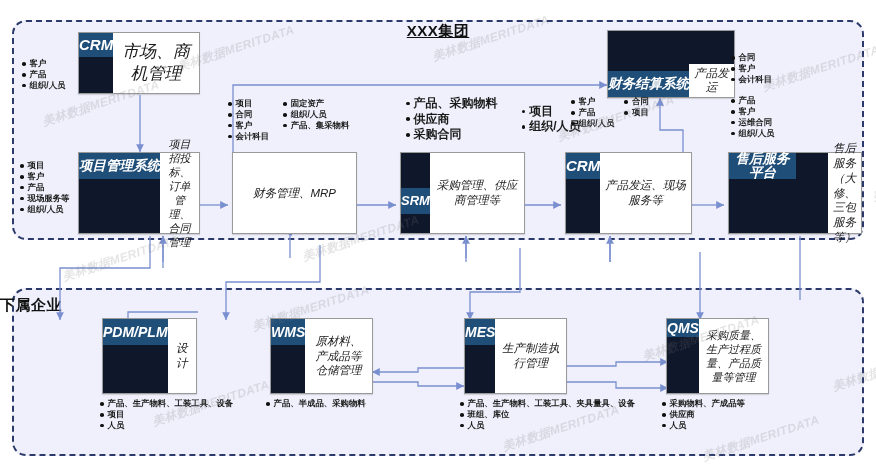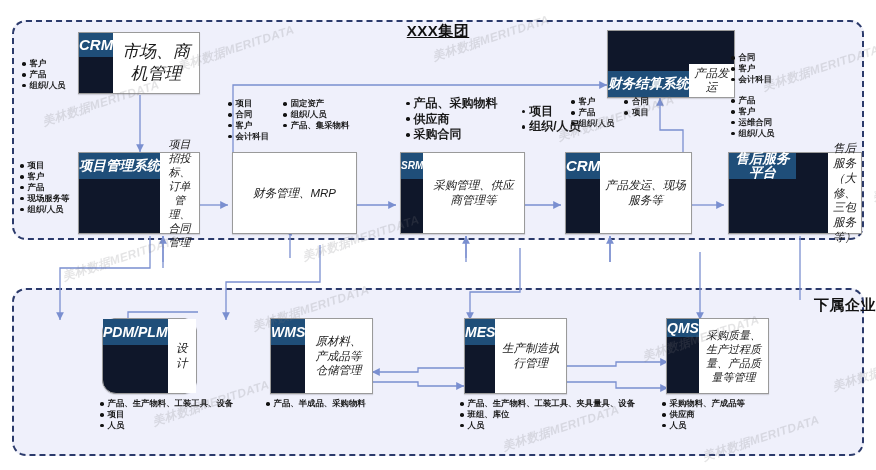--- a/index.html
+++ b/index.html
@@ -25,21 +25,21 @@
 
   .panel-title{
     position:absolute;
     font-weight:bold;
     color:#111111;
     font-size:15px;
     letter-spacing:.5px;
     white-space:nowrap;
   }
   #group-title{left:0;right:0;top:22px;text-align:center;text-decoration:underline;}
-  #sub-title{left:0;right:0;top:296px;text-align:right;}
+  #sub-title{left:0;right:0;top:296px;text-align:left;}
 
   
   #links{position:absolute;left:0;top:0;width:876px;height:470px;pointer-events:none;}
 
   
   .sys{
     position:absolute;
     box-sizing:border-box;
     background:#0f172a;
     border:1px solid #9a9a9a;
@@ -179,35 +179,35 @@
   <div class="sys" id="sys-pms" style="left:78px;top:152px;width:122px;height:82px;">
     <div class="hd" style="height:26px;font-size:13.5px;">项目管理系统</div>
     <div class="bd" style="font-size:11px;">项目招投标、订单管理、合同管理</div>
   </div>
 
   <div class="sys" id="sys-erp" style="left:232px;top:152px;width:125px;height:82px;">
     <div class="bd" style="font-size:11.5px;">财务管理、MRP</div>
   </div>
 
   <div class="sys" id="sys-srm" style="left:400px;top:152px;width:125px;height:82px;">
-    <div class="hd" style="height:26px;font-size:10px;">SRM</div>
+    <div class="hd" style="height:26px;font-size:13px;margin-top:35px;">SRM</div>
     <div class="bd" style="font-size:11.5px;">采购管理、供应商管理等</div>
   </div>
 
   <div class="sys" id="sys-crm-bot" style="left:565px;top:152px;width:127px;height:82px;">
     <div class="hd" style="height:26px;font-size:15px;">CRM</div>
     <div class="bd" style="font-size:11.5px;">产品发运、现场服务等</div>
   </div>
 
   <div class="sys" id="sys-after" style="left:728px;top:152px;width:134px;height:82px;">
     <div class="hd" style="height:26px;font-size:13.5px;">售后服务平台</div>
     <div class="bd" style="font-size:11.5px;margin-left:32px;">售后服务（大修、三包服务等）</div>
   </div>
 
-  <div class="sys" id="sys-pdm" style="left:102px;top:318px;width:95px;height:76px;border-radius:14px;">
+  <div class="sys" id="sys-pdm" style="left:102px;top:318px;width:95px;height:76px;">
     <div class="hd" style="height:26px;font-size:14px;">PDM/PLM</div>
     <div class="bd" style="font-size:11.5px;">设计</div>
   </div>
 
   <div class="sys" id="sys-wms" style="left:270px;top:318px;width:103px;height:76px;">
     <div class="hd" style="height:26px;font-size:14px;">WMS</div>
     <div class="bd" style="font-size:11.5px;">原材料、产成品等仓储管理</div>
   </div>
 
   <div class="sys" id="sys-mes" style="left:464px;top:318px;width:103px;height:76px;">

